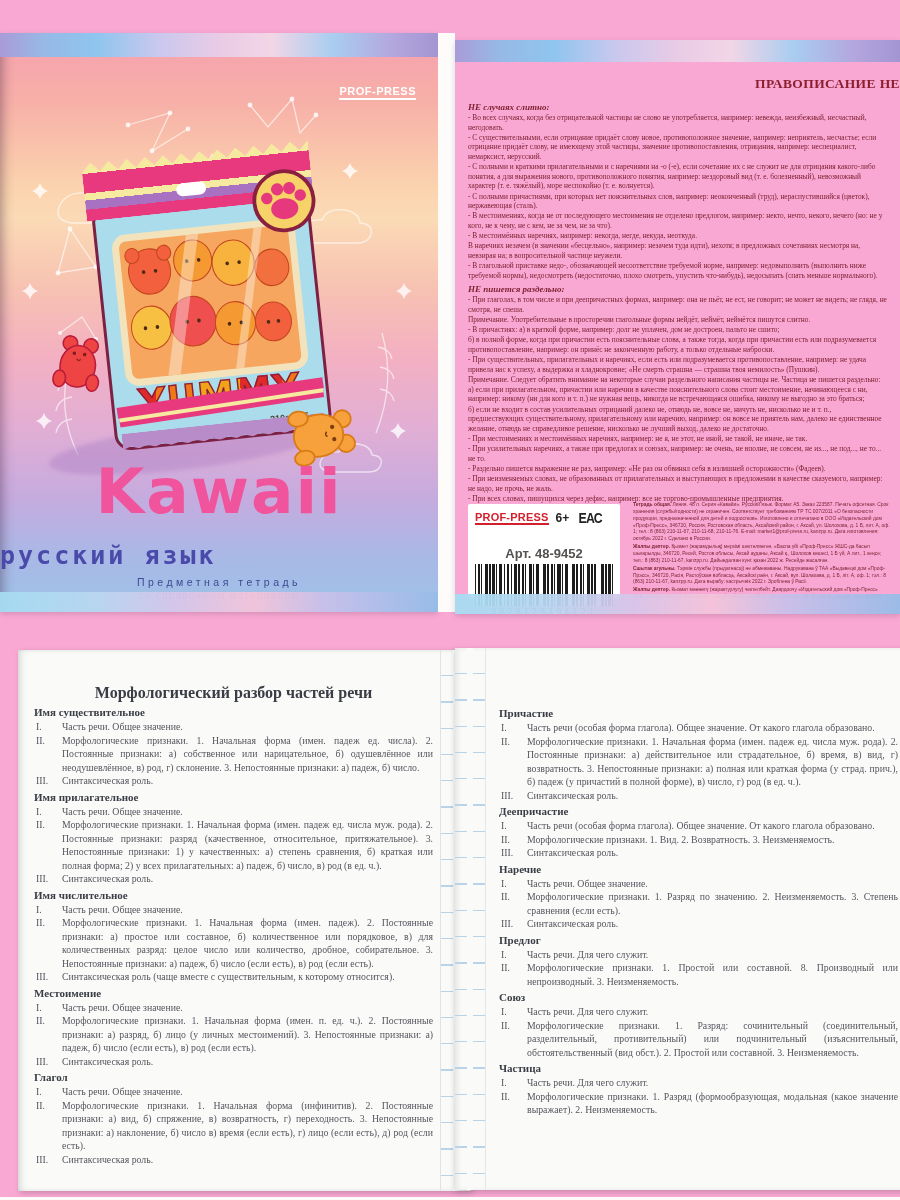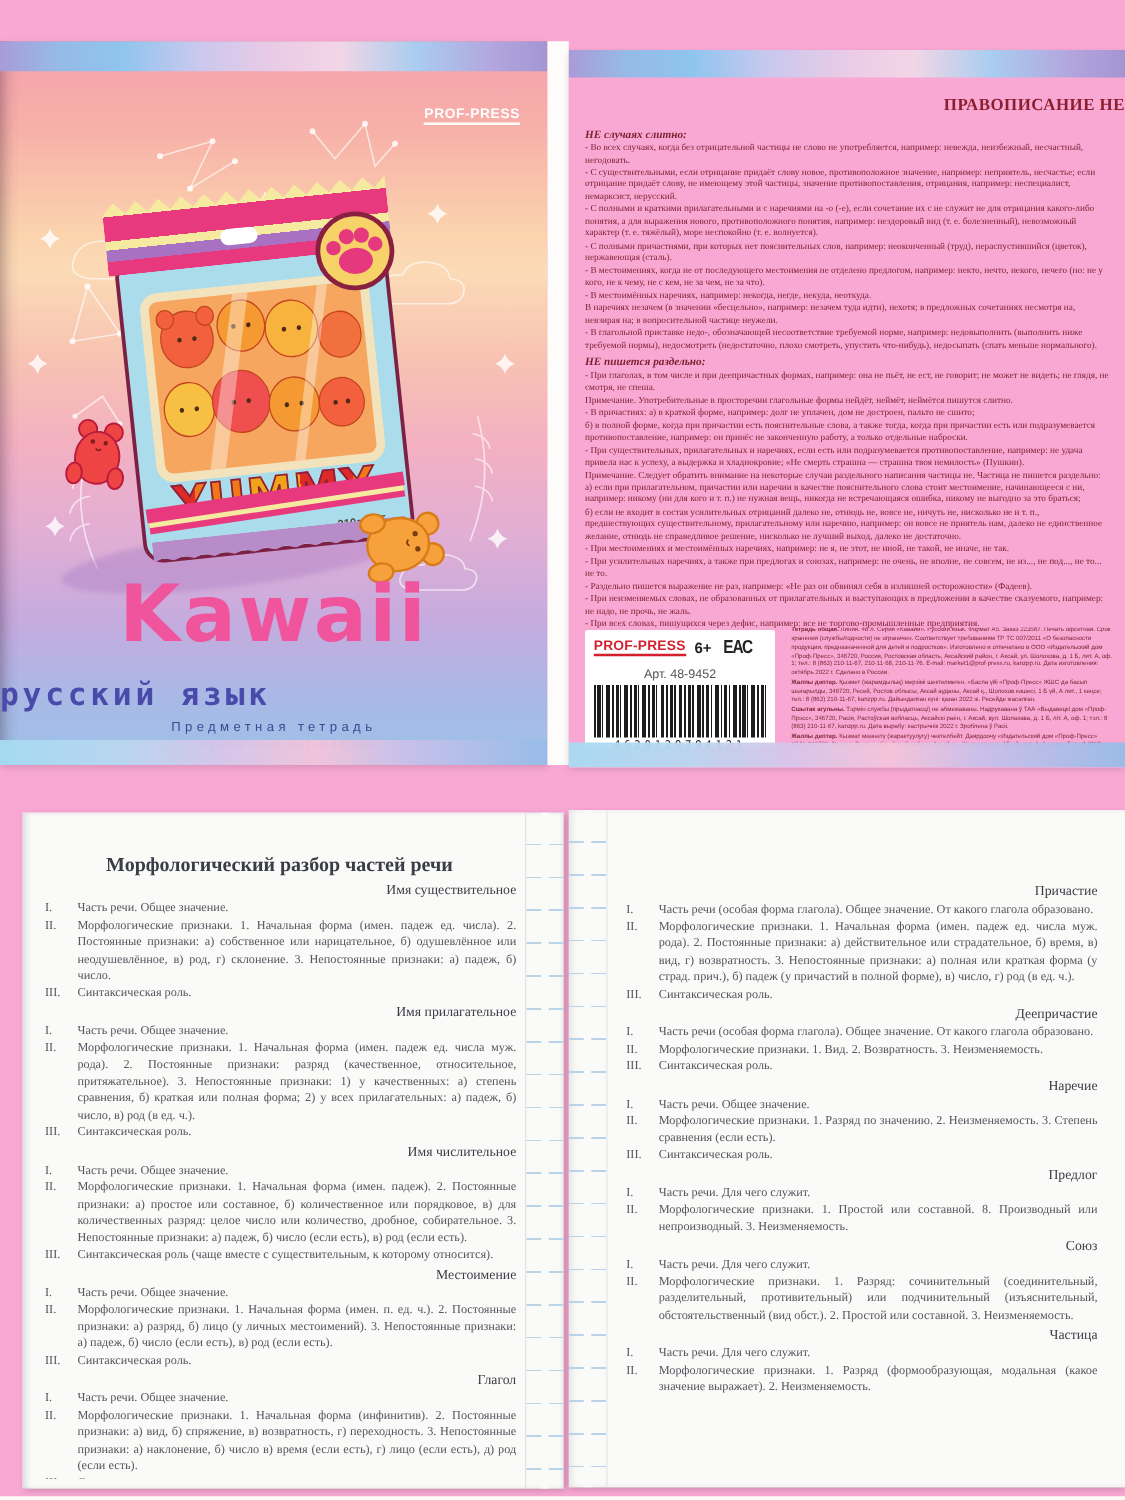--- a/index.html
+++ b/index.html
@@ -70,47 +70,47 @@
     color:#8c1f2f;letter-spacing:.4px;}
   .rules{position:absolute;left:13px;right:11px;top:58px;bottom:110px;overflow:hidden;color:#7d2130;}
   .rule-head{font-size:9px;font-weight:bold;font-style:italic;margin:4px 0 1px 0;color:#7d1f2e;}
   .rule-p{font-size:7.4px;line-height:1.3;text-align:left;margin:0 0 .5px 0;}
   .info-box{position:absolute;left:13px;bottom:16px;width:152px;height:94px;background:#ffffff;
     border-radius:2px;padding:5px 7px 4px 7px;box-sizing:border-box;font-family:"Liberation Sans",sans-serif;}
   .info-row{display:flex;align-items:center;gap:7px;}
   .brand-back{color:#d41f2c;font-size:11px;font-weight:800;border-bottom:2px solid #d41f2c;letter-spacing:.2px;}
   .age-badge{color:#222;font-size:12px;font-weight:800;}
   .eac-mark{color:#222;font-size:15px;font-weight:900;letter-spacing:-1px;transform:scaleX(.82);}
-  .art-no{color:#55514e;font-size:10px;text-align:center;margin-top:8px;}
+  .art-no{color:#55514e;font-size:13px;text-align:center;margin-top:20px;font-weight:bold;}
   .barcode{height:42px;margin-top:3px;
     background:repeating-linear-gradient(90deg,#1c1c1c 0 1.5px,#fff 1.5px 3px,#1c1c1c 3px 5.5px,#fff 5.5px 6.5px,
       #1c1c1c 6.5px 7.5px,#fff 7.5px 10px,#1c1c1c 10px 13px,#fff 13px 14.5px);}
   .barcode-num{color:#1c1c1c;font-size:8.5px;letter-spacing:3px;text-align:center;margin-top:1px;
     font-family:"DejaVu Sans Mono",monospace;}
   .imprint{position:absolute;left:178px;right:10px;bottom:14px;height:98px;color:#7d2433;
     font-size:4.9px;line-height:1.4;overflow:hidden;font-family:"Liberation Sans",sans-serif;}
   .imprint p{margin:0 0 1px 0;}
   .imprint b{font-weight:bold;}
 
   
   .page{position:absolute;background:#fafaf9;font-family:"Liberation Serif",serif;color:#55565e;
-    box-shadow:0 0 5px rgba(0,0,0,.18);overflow:hidden;}
+    box-shadow:0 0 5px rgba(0,0,0,.18);overflow:hidden;padding-left:20px;}
   .page-left{left:18px;top:650px;width:433px;height:541px;
     box-shadow:inset -2px 0 3px rgba(0,0,0,.06),2px 2px 6px rgba(0,0,0,.2),inset 4px 0 8px -4px rgba(0,0,0,.25);}
   .page-right{left:455px;top:648px;width:445px;height:542px;
     box-shadow:inset 3px 0 5px rgba(0,0,0,.08),0 2px 6px rgba(0,0,0,.2);}
   .ruled-edge{position:absolute;top:0;bottom:0;width:30px;
     background:repeating-linear-gradient(180deg,rgba(0,0,0,0) 0 25px,#b9d3e8 25px 26.3px);}
   .page-left .ruled-edge{right:0;border-left:1px solid #e2e2e2;}
   .page-right .ruled-edge{left:0;border-right:1px solid #e6e6e6;}
   .ruled-edge::after{content:"";position:absolute;top:0;bottom:0;left:12px;width:6px;background:#fafaf9;}
   .page-title{font-size:16px;font-weight:bold;color:#3a3d45;text-align:center;margin:0 0 4px 0;}
   .page-inner{position:absolute;left:16px;right:38px;top:34px;bottom:8px;overflow:hidden;}
   .page-right .page-inner{left:44px;right:22px;top:56px;}
-  .sect-h{font-size:11px;font-weight:normal;color:#3a3d45;text-align:right;margin:3px 0 2px 0;}
+  .sect-h{font-size:11px;font-weight:bold;color:#3a3d45;text-align:left;margin:3px 0 2px 0;}
   .li{display:flex;font-size:9.8px;line-height:1.38;text-align:justify;}
   .li .num{flex:0 0 26px;padding-left:2px;}
   .li .txt{flex:1;}
 
   .divider-gap{position:absolute;left:438px;top:33px;width:17px;height:579px;background:#fdfcfb;}
 </style>
 </head>
 <body>
 
 <div id="canvas">

